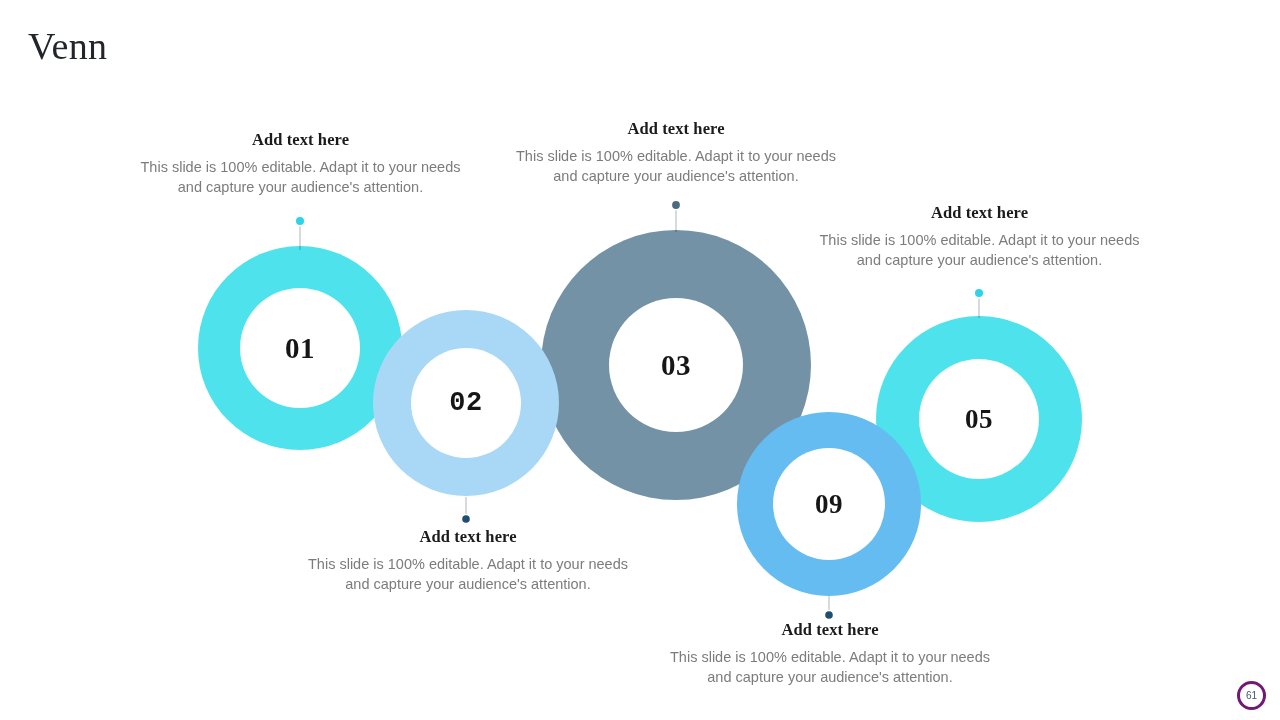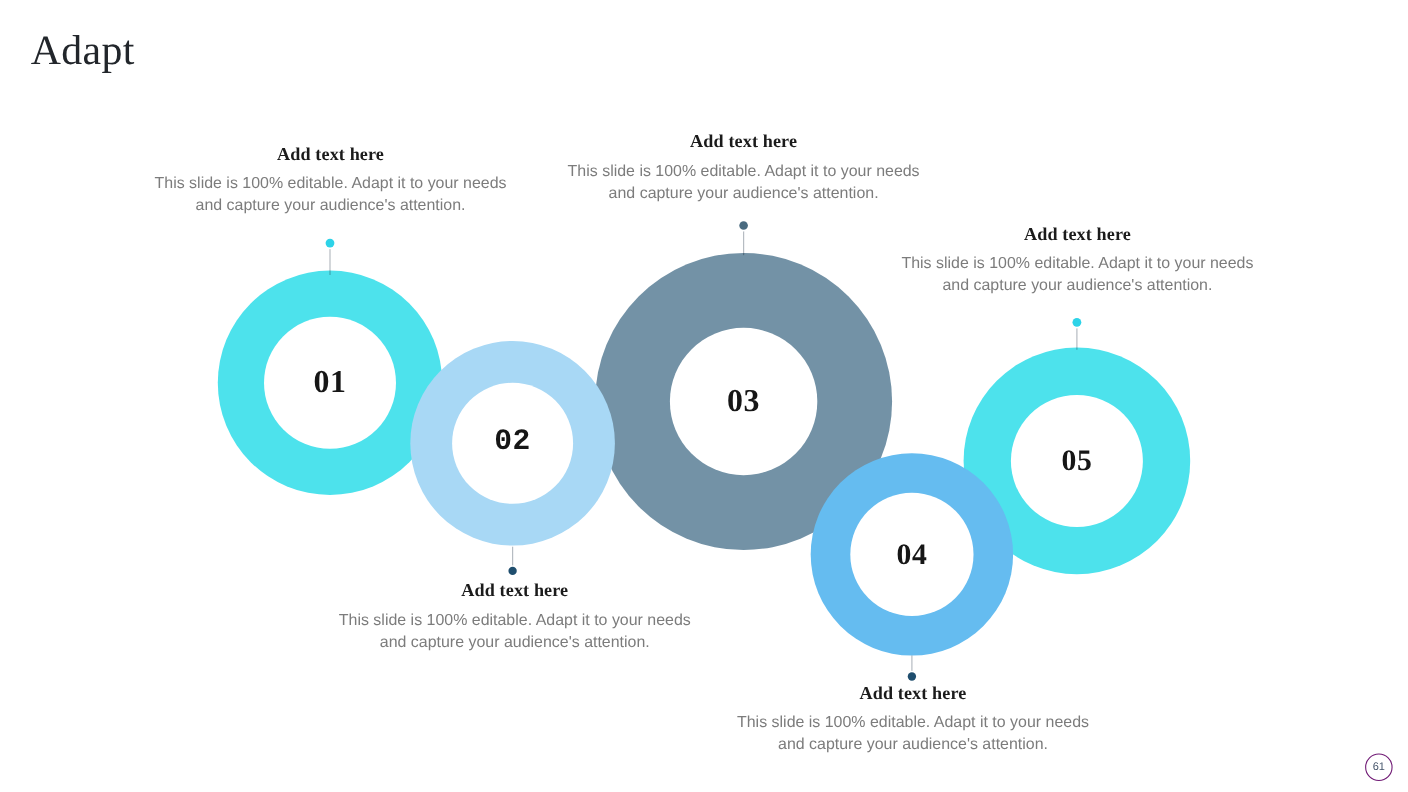--- a/index.html
+++ b/index.html
@@ -91,34 +91,34 @@
   .callout.c5 { left: 816px; top: 203px; width: 327px; }
 
   
   .page-badge {
     position: absolute;
     right: 14px;
     bottom: 10px;
     width: 23px;
     height: 23px;
     border-radius: 50%;
-    border: 1px solid #701a75;
+    border: 3px solid #701a75;
     color: #45546a;
     font-family: "Liberation Sans", sans-serif;
     font-size: 10px;
     display: flex;
     align-items: center;
     justify-content: center;
     background: #ffffff;
   }
 </style>
 </head>
 <body>
 
-<div class="slide-title">Adapt</div>
+<div class="slide-title">Venn</div>
 
 <div class="venn-stage">
 
   <svg class="venn-svg" viewBox="0 0 1280 720" xmlns="http://www.w3.org/2000/svg">
 
     <g>
       <line x1="300" y1="222" x2="300" y2="250" stroke="#b6bcc2" stroke-width="1.1"></line>
       <circle cx="300" cy="221" r="5.6" fill="#ffffff"></circle>
       <circle cx="300" cy="221" r="4" fill="#2dd3e8"></circle>
     </g>
@@ -168,21 +168,21 @@
       <g>
         <circle cx="829" cy="504" r="92" fill="#65bcf0"></circle>
         <circle cx="829" cy="504" r="56" fill="#ffffff"></circle>
       </g>
     </g>
   </svg>
 
   <div class="ring-number n01">01</div>
   <div class="ring-number n02">02</div>
   <div class="ring-number n03">03</div>
-  <div class="ring-number n04">04</div>
+  <div class="ring-number n04">09</div>
   <div class="ring-number n05">05</div>
 </div>
 
 <div class="callout c1">
   <p class="callout-title">Add text here</p>
   <p class="callout-body">This slide is 100% editable. Adapt it to your needs and capture your audience's attention.</p>
 </div>
 
 <div class="callout c2">
   <p class="callout-title">Add text here</p>

